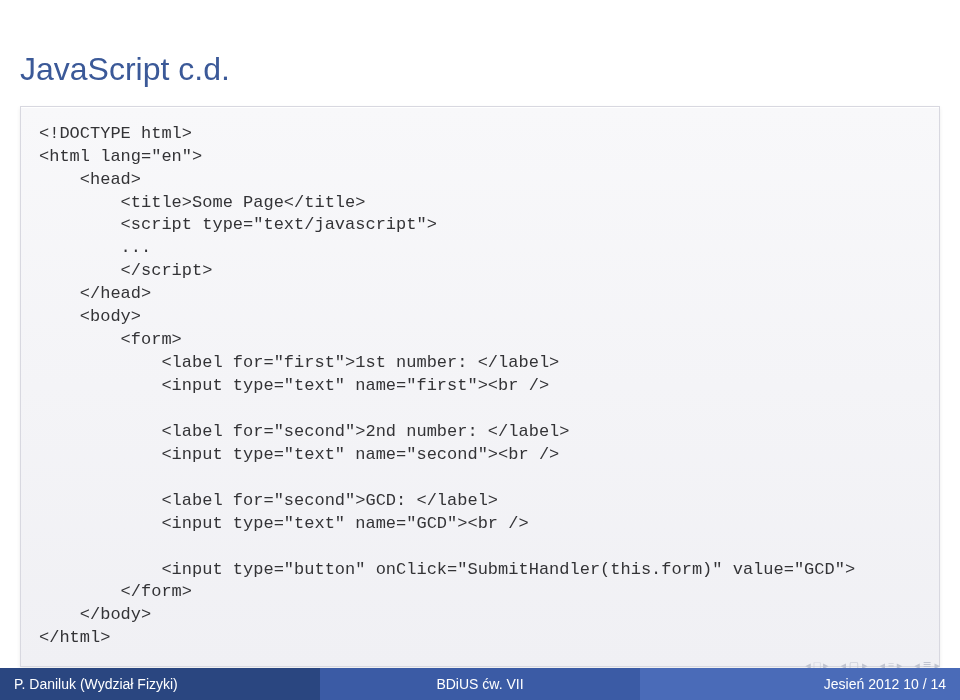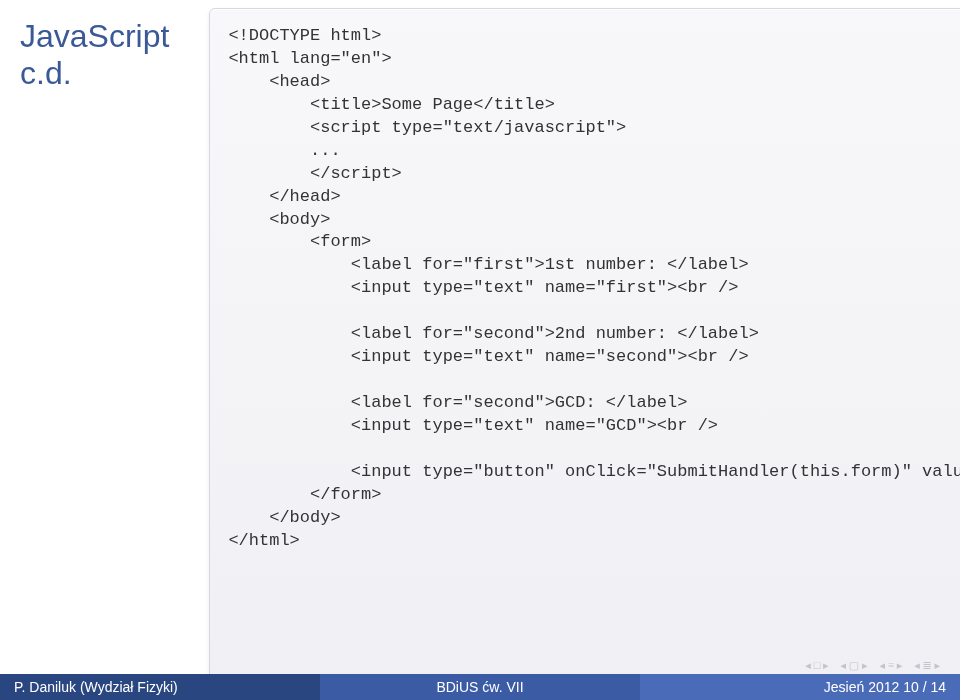--- a/index.html
+++ b/index.html
@@ -7,52 +7,53 @@
       width: 960px;
       height: 700px;
       font-family: Georgia, 'Times New Roman', serif;
       background: #fff;
       position: relative;
     }
     .slide {
       width: 100%;
       height: 100%;
       display: flex;
-      flex-direction: row;
+      flex-direction: column;
+      justify-content: center;
     }
     .title {
       font-size: 32px;
       color: #3b5998;
       padding: 18px 20px 10px 20px;
       font-family: 'Trebuchet MS', 'Lucida Sans', sans-serif;
       font-weight: normal;
     }
     .code-box {
       margin: 8px 20px 0 20px;
       background: linear-gradient(to bottom, #f8f8fa 0%, #f0f0f4 100%);
       border: 1px solid #d8d8e0;
-      border-radius: 6px;
+      border-radius: 0;
       box-shadow: 0 2px 4px rgba(0,0,0,0.08), inset 0 1px 0 rgba(255,255,255,0.9);
       padding: 16px 18px;
       flex: 0 0 auto;
     }
     .code-box pre {
       font-family: 'Courier New', monospace;
       font-size: 17px;
       line-height: 1.35;
       color: #333336;
       white-space: pre;
       overflow: hidden;
     }
     .footer {
       position: absolute;
       bottom: 0;
       left: 0;
       right: 0;
-      height: 26px;
+      height: 32px;
       background: #3b5ba5;
       color: #fff;
       display: flex;
       align-items: center;
       font-size: 14px;
       font-family: 'Trebuchet MS', sans-serif;
     }
     .footer-left {
       background: #2a4680;
       height: 100%;

